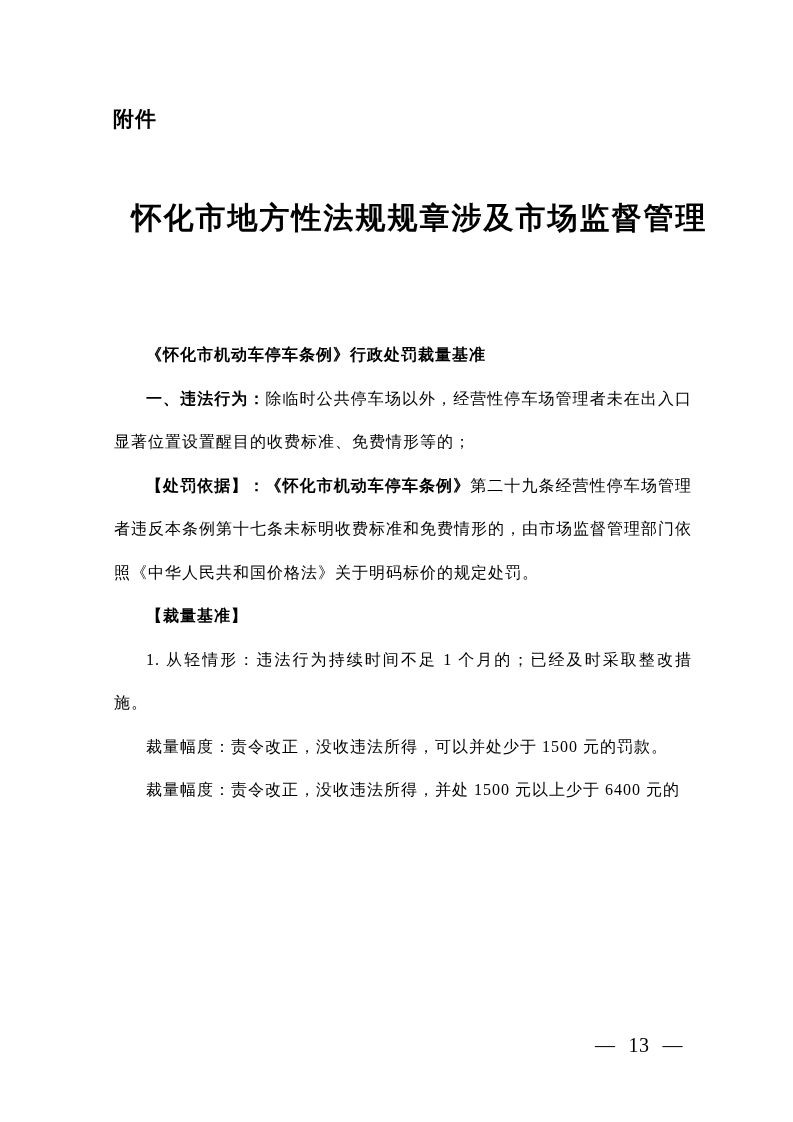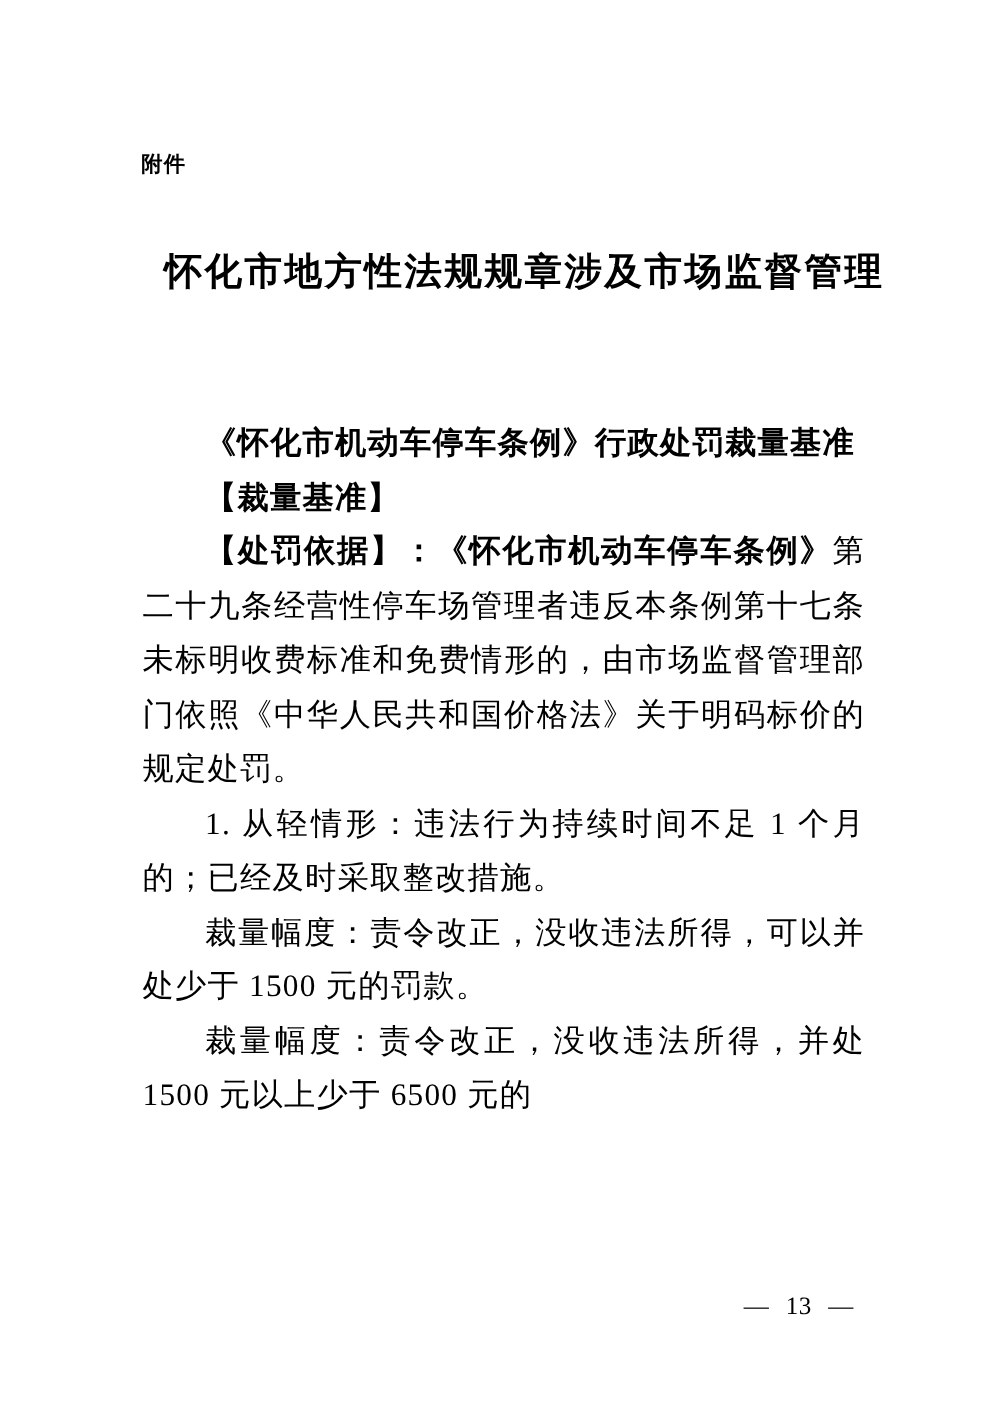--- a/index.html
+++ b/index.html
@@ -8,24 +8,24 @@
     width:793px;
     height:1122px;
     background:#ffffff;
     color:#000000;
     overflow:hidden;
     font-family:"Liberation Serif", serif;
   }
   .attachment {
     position:absolute;
     left:113px;
-    top:121px;
-    font-family:Liberation Mono, monospace;
+    top:106px;
+    font-family:Liberation Sans, sans-serif;
     font-weight:600;
-    font-size:17px;
+    font-size:21px;
     letter-spacing:1px;
     line-height:26px;
   }
   .title {
     position:absolute;
     left:0;
     top:194px;
     width:100%;
     margin:0;
     text-align:center;
@@ -35,21 +35,21 @@
     line-height:48px;
     letter-spacing:2px;
     padding-left:23px;
   }
   .title span { display:block; }
   .body {
     position:absolute;
     left:114px;
     top:333px;
     width:578px;
-    font-size:25px;
+    font-size:16px;
     line-height:43.5px;
     letter-spacing:1px;
     text-align:justify;
     text-justify:inter-character;
   }
   .body p { margin:0; text-indent:2em; }
   .b { font-weight:bold; }
   .footer {
     position:absolute;
     right:110px;
@@ -71,40 +71,43 @@
   <h1 class="title">
     <span>怀化市地方性法规规章涉及市场监督管理</span>
   </h1>
 
   <div class="body">
 
     <p>
       <span class="b">《怀化市机动车停车条例》行政处罚裁量基准</span>
     </p>
 
-
     <p>
-      <span class="b">【裁量基准】</span><span></span>
+      <span class="b">一、违法行为：</span><span>除临时公共停车场以外，经营性停车场管理者未在出入口显著位置设置醒目的收费标准、免费情形等的；</span>
     </p>
 
     <p>
       <span class="b">【处罚依据】：《怀化市机动车停车条例》</span><span>第二十九条经营性停车场管理者违反本条例第十七条未标明收费标准和免费情形的，由市场监督管理部门依照《中华人民共和国价格法》关于明码标价的规定处罚。</span>
+    </p>
+
+    <p>
+      <span class="b">【裁量基准】</span><span></span>
     </p>
 
     <p>
       <span class="b"></span><span>1. 从轻情形：违法行为持续时间不足 1 个月的；已经及时采取整改措施。</span>
     </p>
 
     <p>
       <span class="b"></span><span>裁量幅度：责令改正，没收违法所得，可以并处少于 1500 元的罚款。</span>
     </p>
 
 
     <p>
-      <span class="b"></span><span>裁量幅度：责令改正，没收违法所得，并处 1500 元以上少于 6500 元的</span>
+      <span class="b"></span><span>裁量幅度：责令改正，没收违法所得，并处 1500 元以上少于 6400 元的</span>
     </p>
 
   </div>
 
   <div class="footer">
     <span>—</span><span class="num">13</span><span>—</span>
   </div>
 
 </div>
 

